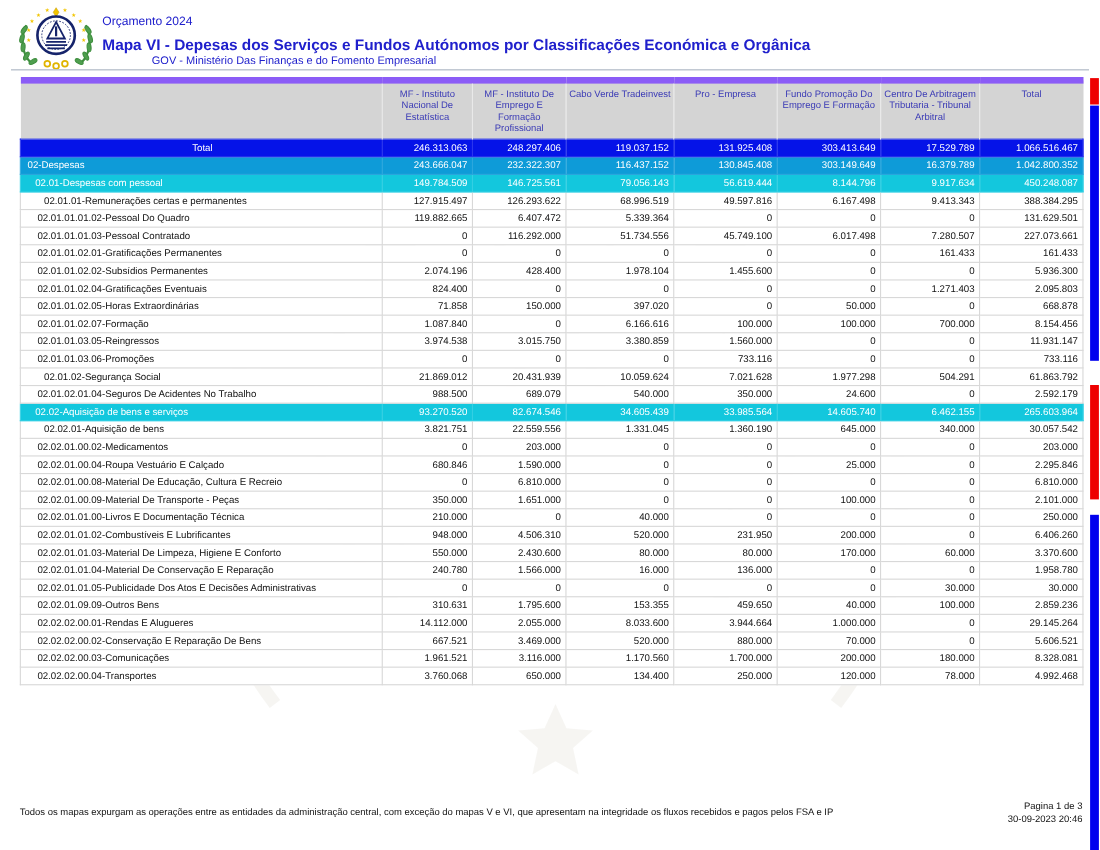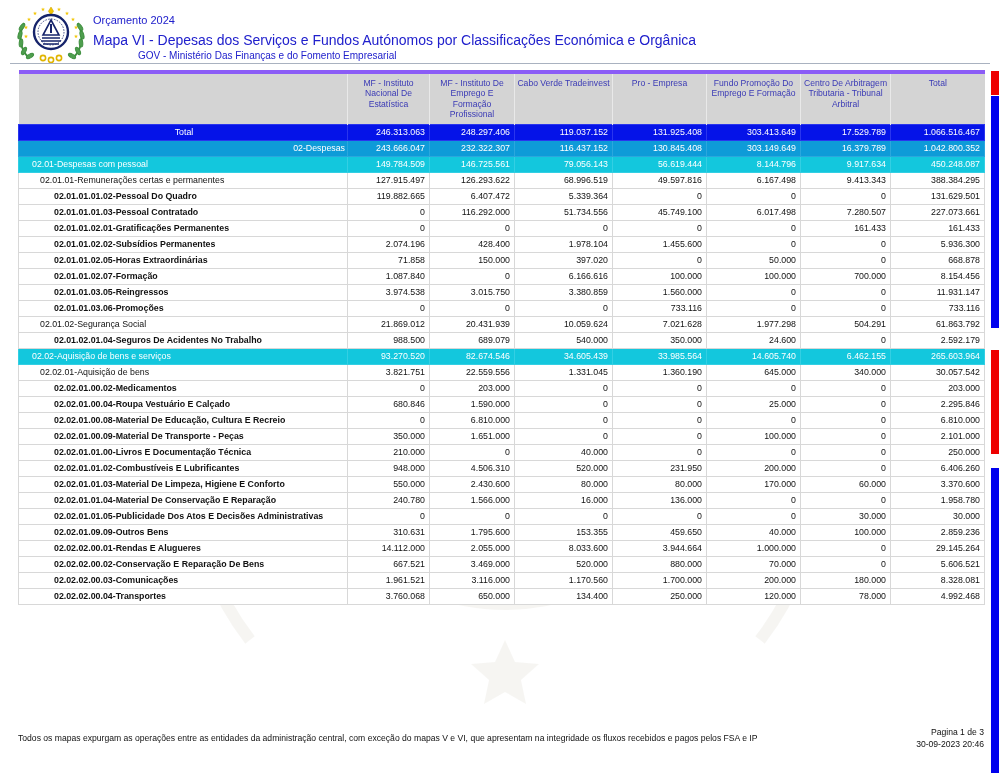--- a/index.html
+++ b/index.html
@@ -13,46 +13,46 @@
     --edge-red:#ee0000;
   }
   html,body{margin:0;padding:0;}
   body{
     width:1000px;height:773px;position:relative;background:#ffffff;
     font-family:"Liberation Sans", sans-serif;color:#111;overflow:hidden;
   }
   
   .hdr{position:absolute;left:93px;top:14px;}
   .hdr .budget{font-size:11px;color:var(--title-text);margin-bottom:6px;}
-  .hdr .title{font-size:14px;color:var(--title-text);margin-bottom:2px;}
+  .hdr .title{font-size:14px;color:var(--title-text);margin-bottom:2px;font-weight:bold;}
   .hdr .subtitle{font-size:10px;color:var(--title-text);margin-left:45px;}
   .hdr-rule{position:absolute;left:10px;right:10px;top:63px;height:0;border-top:1px solid #a9b2c0;}
   .logo{position:absolute;left:12px;top:5px;}
   
   .watermark{position:absolute;left:120px;top:80px;opacity:0.07;pointer-events:none;}
   
   .report{position:absolute;left:18px;top:70px;}
   table{border-collapse:collapse;table-layout:fixed;width:966px;background:transparent;}
   thead th{
     background:var(--header-bg);color:var(--header-text);font-weight:normal;
     font-size:8.6px;line-height:1.2;vertical-align:top;
-    padding:4px 2px 2px;height:44px;border-left:1px solid #e9e9e9;border-top:4px solid #8b5cf6;
+    padding:4px 2px 2px;height:44px;border-left:1px solid #e9e9e9;border-top:6px solid #8b5cf6;
   }
   thead th:first-child{border-left:none;}
   td{
     font-size:8.8px;color:#111;border:1px solid #d8d8d8;
     padding:0 4px;height:15px;line-height:1.25;vertical-align:middle;
     background:#fff;
   }
   td.num{text-align:right;white-space:nowrap;}
   td.label{padding-right:2px;}
-  tr.lv1 td.label{padding-left:6px;text-align:right;}
+  tr.lv1 td.label{padding-left:6px;}
   tr.lv2 td.label{padding-left:13px;}
   tr.lv3 td.label{padding-left:21px;}
-  tr.lv4 td.label{padding-left:35px;font-weight:bold;}
+  tr.lv4 td.label{padding-left:15px;}
   tr.row-total td{background:var(--row-total-bg);color:#fff;border-color:#2a35ee;}
   tr.row-total td.label{text-align:center;padding-left:4px;}
   tr.row-l1 td{background:var(--row-l1-bg);color:#fff;border-color:#2ba7dd;}
   tr.row-l2 td{background:var(--row-l2-bg);color:#fff;border-color:#33cfe3;}
   
   .edge{position:absolute;left:991px;width:8px;}
   .edge.red-top{top:71px;height:24px;background:var(--edge-red);}
   .edge.blue-1{top:96px;height:232px;background:var(--edge-blue);}
   .edge.red-2{top:350px;height:104px;background:var(--edge-red);}
   .edge.blue-2{top:468px;height:305px;background:var(--edge-blue);}
@@ -233,20 +233,30 @@
           <td class="label">02.01.01.02.02-Subsídios Permanentes</td>
           <td class="num">2.074.196</td>
           <td class="num">428.400</td>
           <td class="num">1.978.104</td>
           <td class="num">1.455.600</td>
           <td class="num">0</td>
           <td class="num">0</td>
           <td class="num">5.936.300</td>
         </tr>
         <tr class="lv4">
+          <td class="label">02.01.01.02.04-Gratificações Eventuais</td>
+          <td class="num">824.400</td>
+          <td class="num">0</td>
+          <td class="num">0</td>
+          <td class="num">0</td>
+          <td class="num">0</td>
+          <td class="num">1.271.403</td>
+          <td class="num">2.095.803</td>
+        </tr>
+        <tr class="lv4">
           <td class="label">02.01.01.02.05-Horas Extraordinárias</td>
           <td class="num">71.858</td>
           <td class="num">150.000</td>
           <td class="num">397.020</td>
           <td class="num">0</td>
           <td class="num">50.000</td>
           <td class="num">0</td>
           <td class="num">668.878</td>
         </tr>
         <tr class="lv4">

